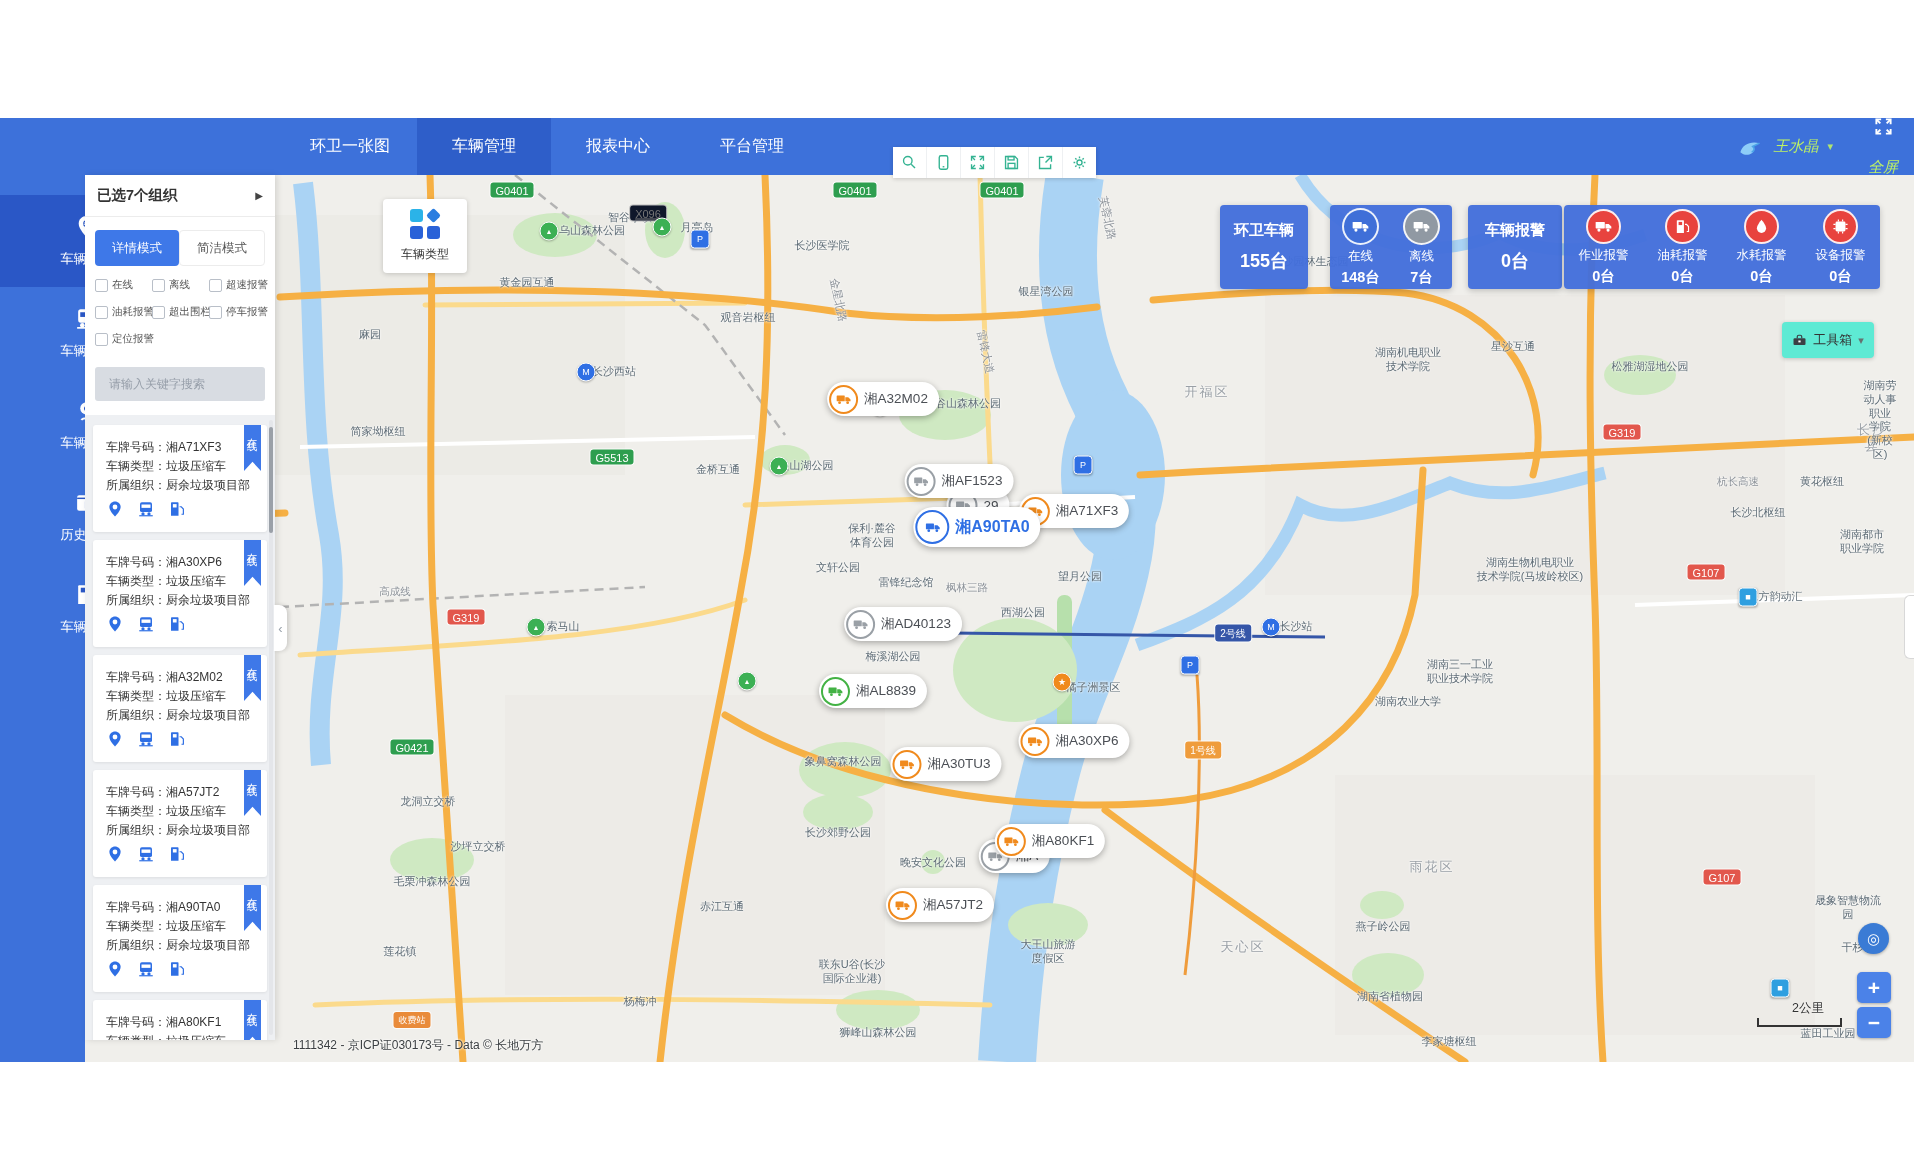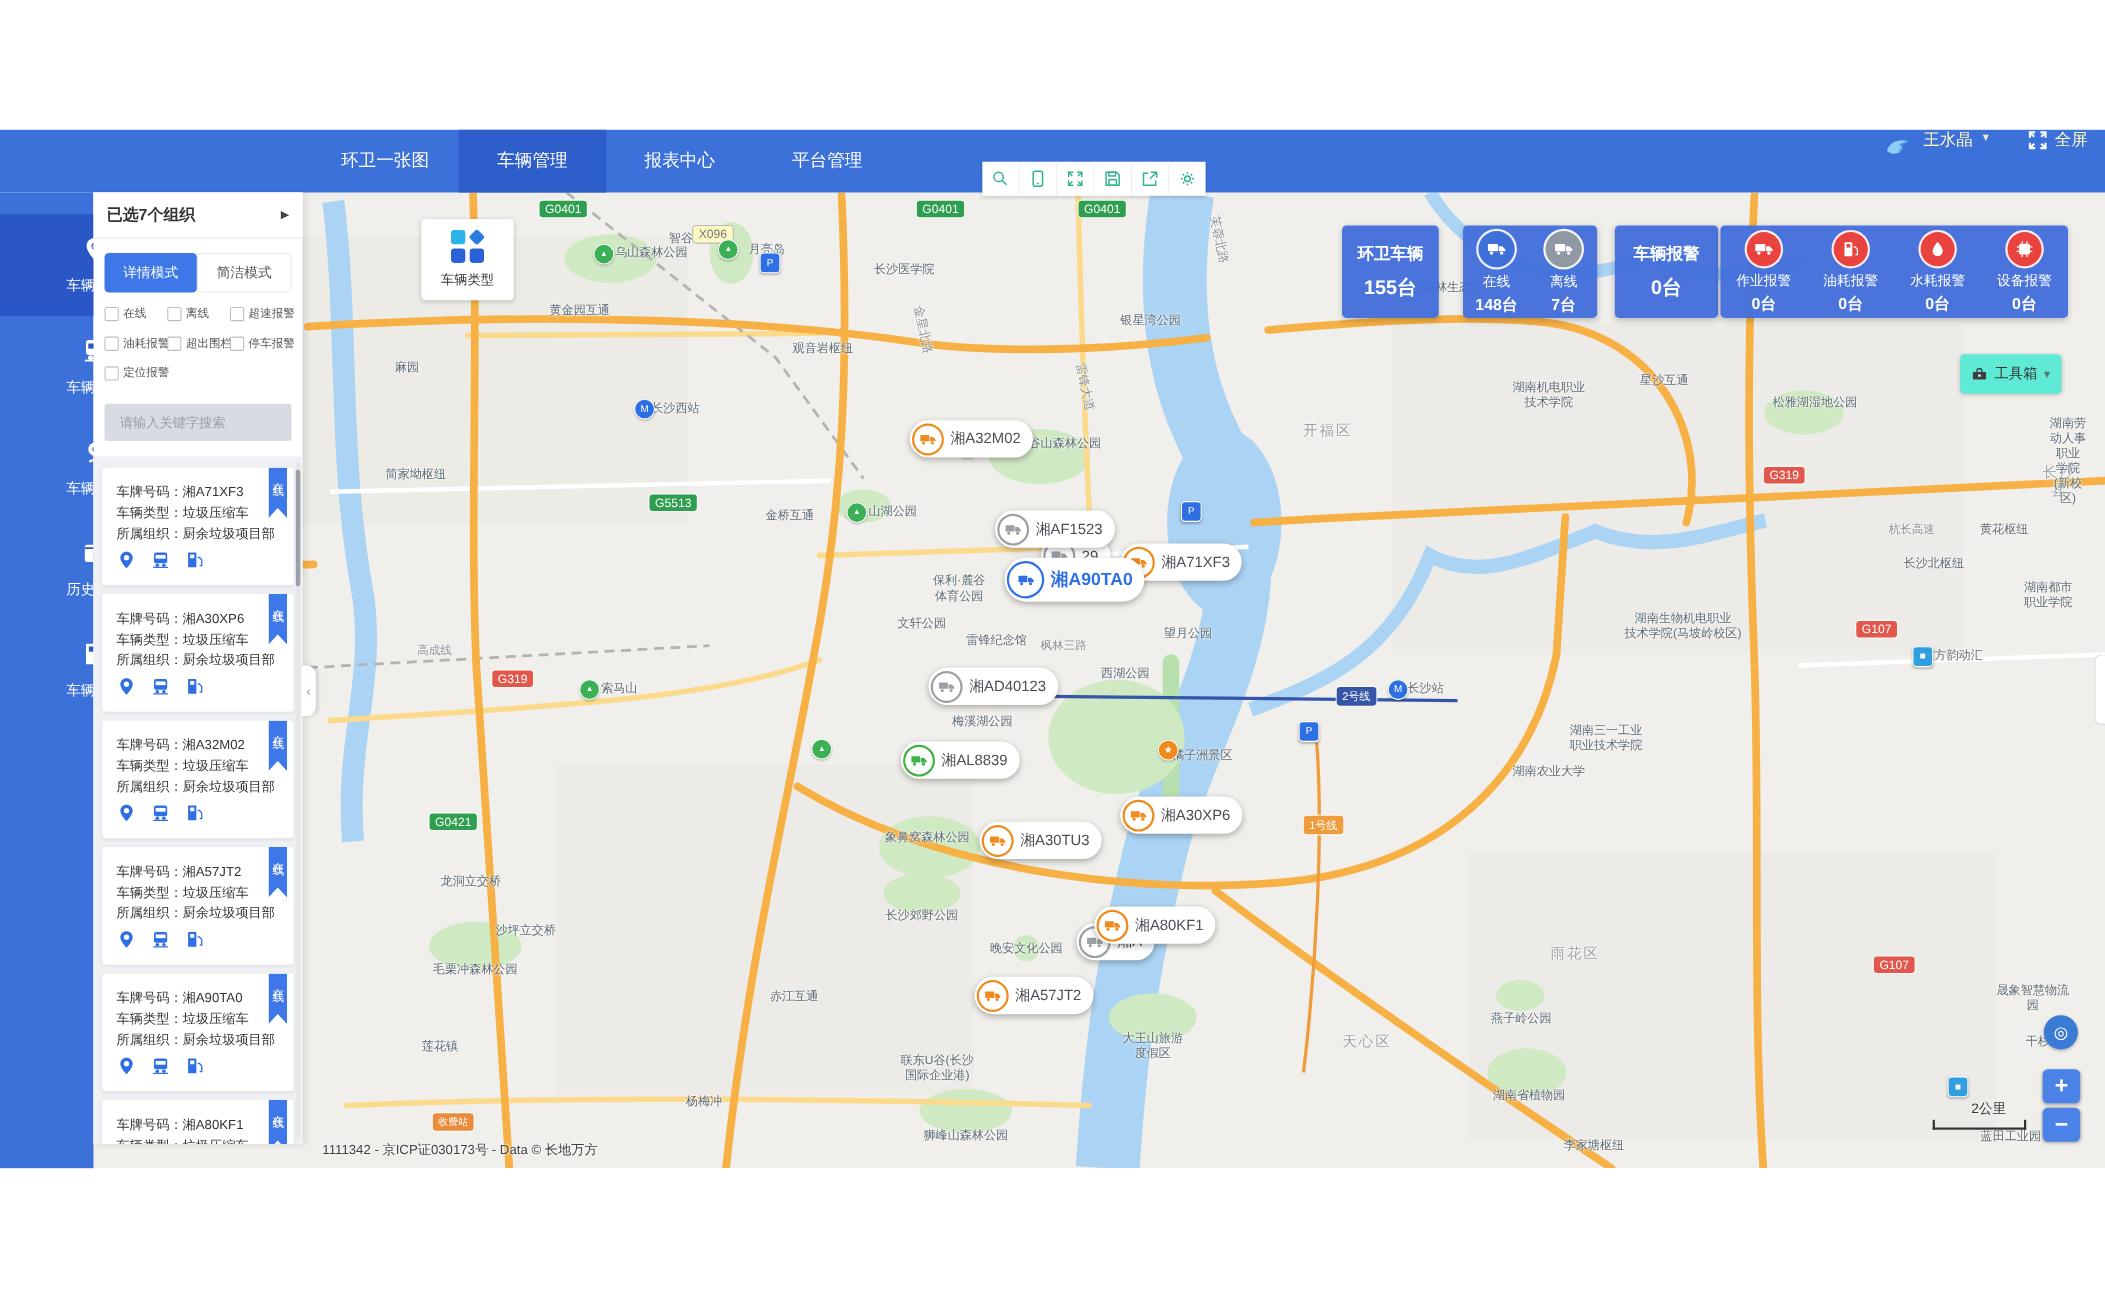--- a/index.html
+++ b/index.html
@@ -12,24 +12,24 @@
 
   
   .navbar{left:0;top:118px;width:1914px;height:57px;background:#3d71da;z-index:7;display:flex;align-items:center;}
   .brand{position:absolute;left:18px;top:0;height:57px;display:flex;align-items:center;gap:8px;color:#fff;}
   .brand-txt{display:flex;flex-direction:column;line-height:1;}
   .brand-title{font-size:21px;font-weight:bold;letter-spacing:3px;}
   .brand-sub{font-size:7.5px;letter-spacing:2.2px;margin-top:3px;opacity:.9;}
   .nav-menu{position:absolute;left:283px;top:0;height:57px;display:flex;}
   .nav-item{width:134px;height:57px;display:flex;align-items:center;justify-content:center;color:#fff;font-size:16px;cursor:pointer;}
   .nav-item.active{background:#2e5ec9;}
-  .nav-right{position:absolute;right:16px;top:0;height:57px;display:flex;align-items:flex-start;gap:9px;color:#fef9c3;}
+  .nav-right{position:absolute;right:16px;top:0;height:57px;display:flex;align-items:center;gap:9px;color:#bef264;font-style:italic;}
   .nav-user{font-size:15px;}
   .nav-caret{font-size:11px;opacity:.9;}
-  .fullscreen-wrap{display:flex;align-items:center;gap:6px;margin-left:26px;font-size:15px;}
+  .fullscreen-wrap{display:flex;align-items:center;gap:22px;margin-left:26px;font-size:15px;flex-direction:column;}
 
   
   .map-toolbar{left:893px;top:147px;height:31px;background:#fff;z-index:8;display:flex;box-shadow:0 1px 4px rgba(0,0,0,.18);}
   .mtb-cell{width:33px;height:31px;display:flex;align-items:center;justify-content:center;border-right:1px solid #eef0f2;cursor:pointer;}
   .mtb-cell:last-child{border-right:none;}
   .mtb-cell svg{stroke:#34b392;fill:none;stroke-width:1.6;width:17px;height:17px;}
 
   
   .sidebar{left:0;top:175px;width:85px;height:887px;background:#3d71da;z-index:7;padding-top:20px;box-sizing:border-box;}
   .sb-item{width:85px;height:92px;display:flex;flex-direction:column;align-items:center;justify-content:center;gap:7px;color:#fff;cursor:pointer;padding-left:44px;}
@@ -74,21 +74,21 @@
   .m2l{stroke:#3556a8;stroke-width:3;fill:none;}
   .m1l{stroke:#ef9c3c;stroke-width:3;fill:none;}
   .map-abs{position:absolute;transform:translate(-50%,-50%);}
   .mlabel{font-size:11px;color:#5d6b75;white-space:pre-line;text-align:center;line-height:1.25;text-shadow:0 0 2px #fff,0 0 3px #fff;z-index:1;}
   .mlabel.district{font-size:13px;color:#9aa0a6;letter-spacing:2px;}
   .mlabel.road{font-size:10.5px;color:#8a9097;}
   .mlabel.rot{transform:translate(-50%,-50%) rotate(78deg);color:#8a9097;}
   .shield{font-size:11px;color:#fff;border-radius:3px;padding:1.5px 5px;z-index:1;box-shadow:0 0 0 1px rgba(255,255,255,.8);white-space:nowrap;}
   .shield.g{background:#2e9e4f;}
   .shield.r{background:#e2574c;}
-  .shield.w{background:#fef9c3;color:#777;box-shadow:0 0 0 1px #bbb;}
+  .shield.w{background:#0f172a;color:#777;box-shadow:0 0 0 1px #bbb;text-decoration:underline;}
   .shield.m2{background:#3556a8;font-size:10px;}
   .shield.m1{background:#ef9c3c;font-size:10px;}
   .shield.toll{background:#e98b3a;font-size:9px;}
   .poi{width:17px;height:17px;border-radius:50%;border:1.5px solid #fff;box-shadow:0 1px 2px rgba(0,0,0,.25);display:flex;align-items:center;justify-content:center;color:#fff;z-index:1;}
   .poi.park{background:#3cb054;}
   .poi.metro{background:#2f6fe4;}
   .poi.p{background:#2f6fe4;border-radius:4px;}
   .poi.scenic{background:#f08a1d;}
   .poi.biz{background:#2f9fe0;border-radius:4px;}
   .poi span{font-size:9px;line-height:1;}

